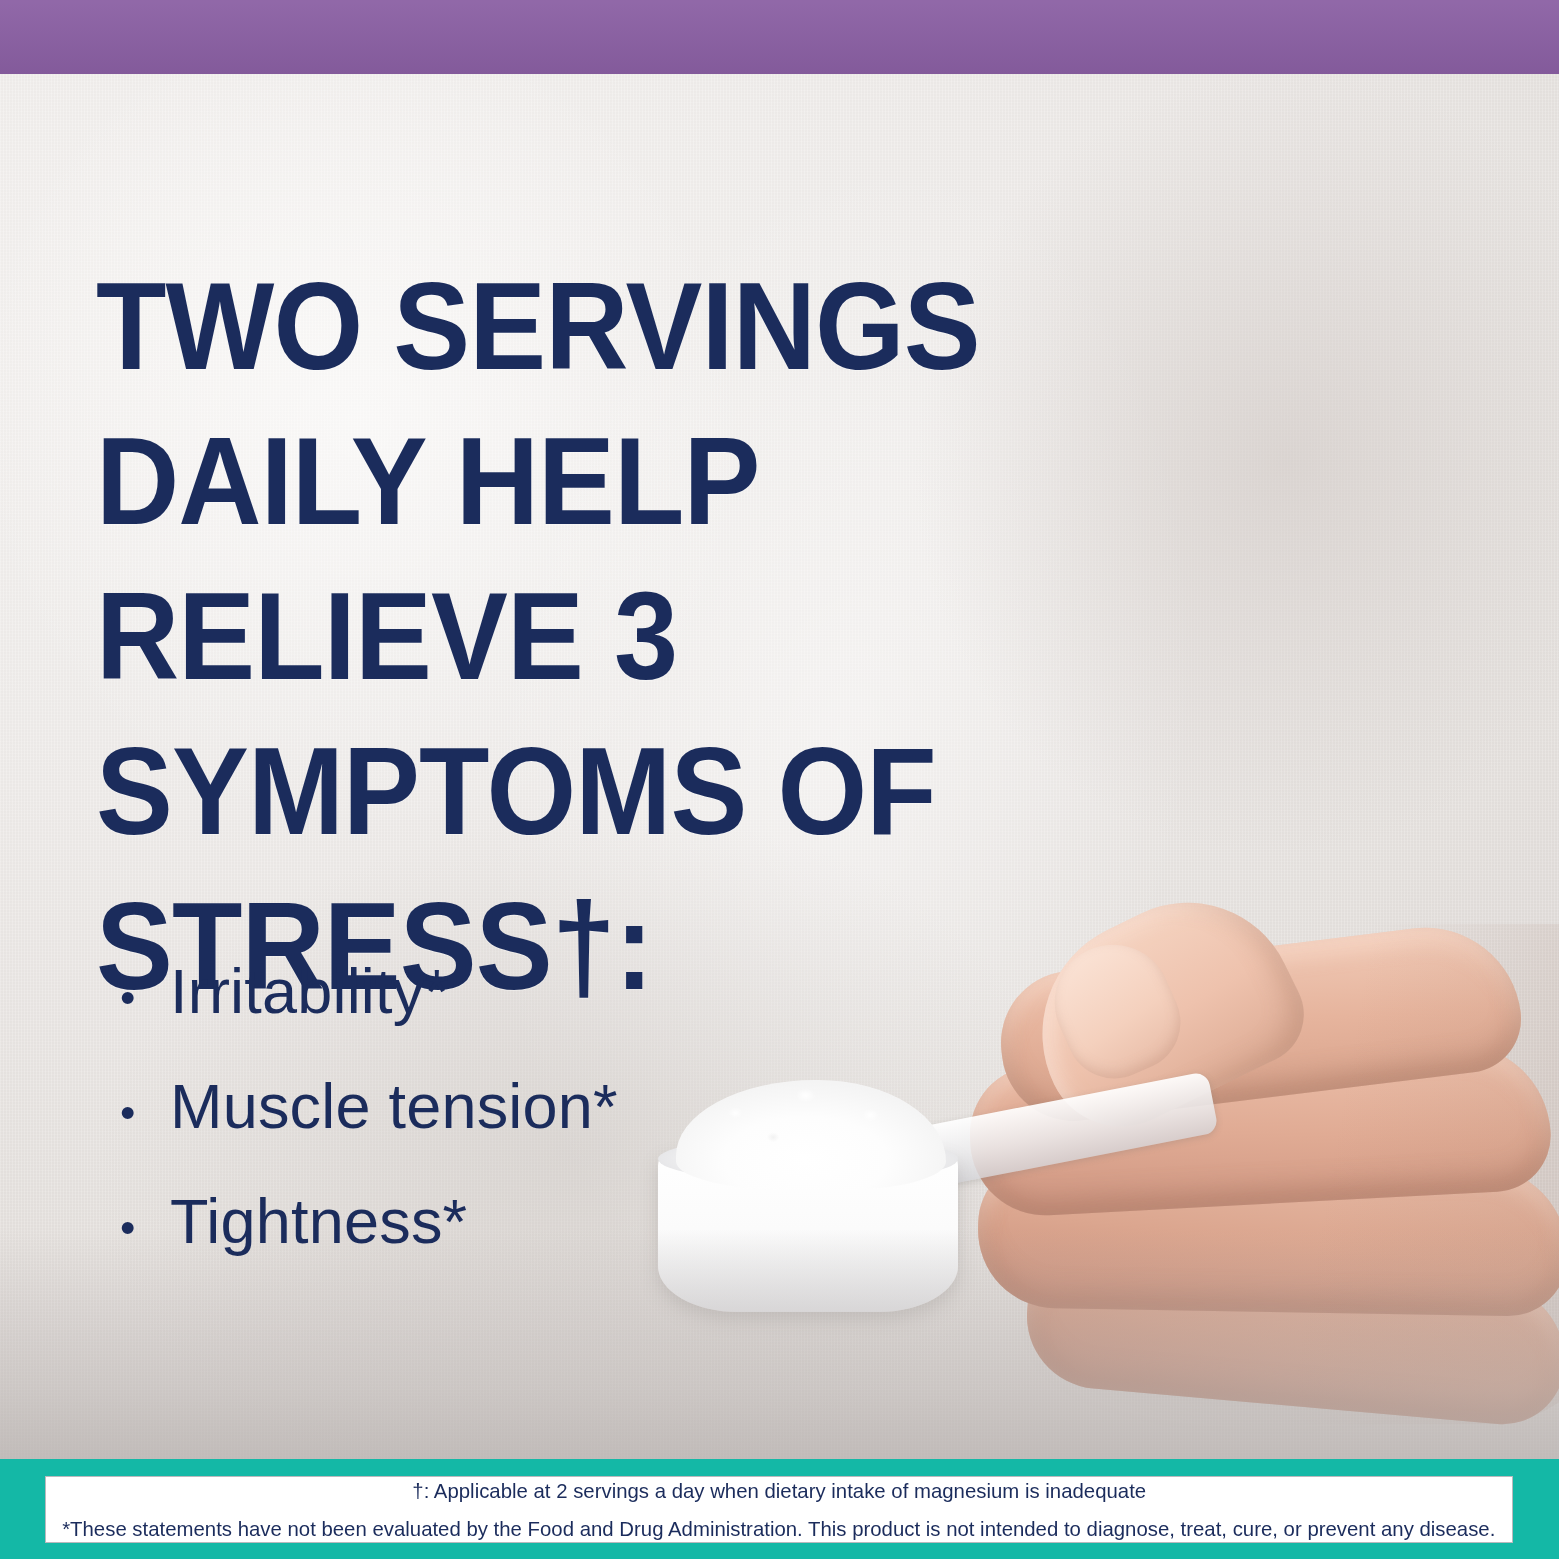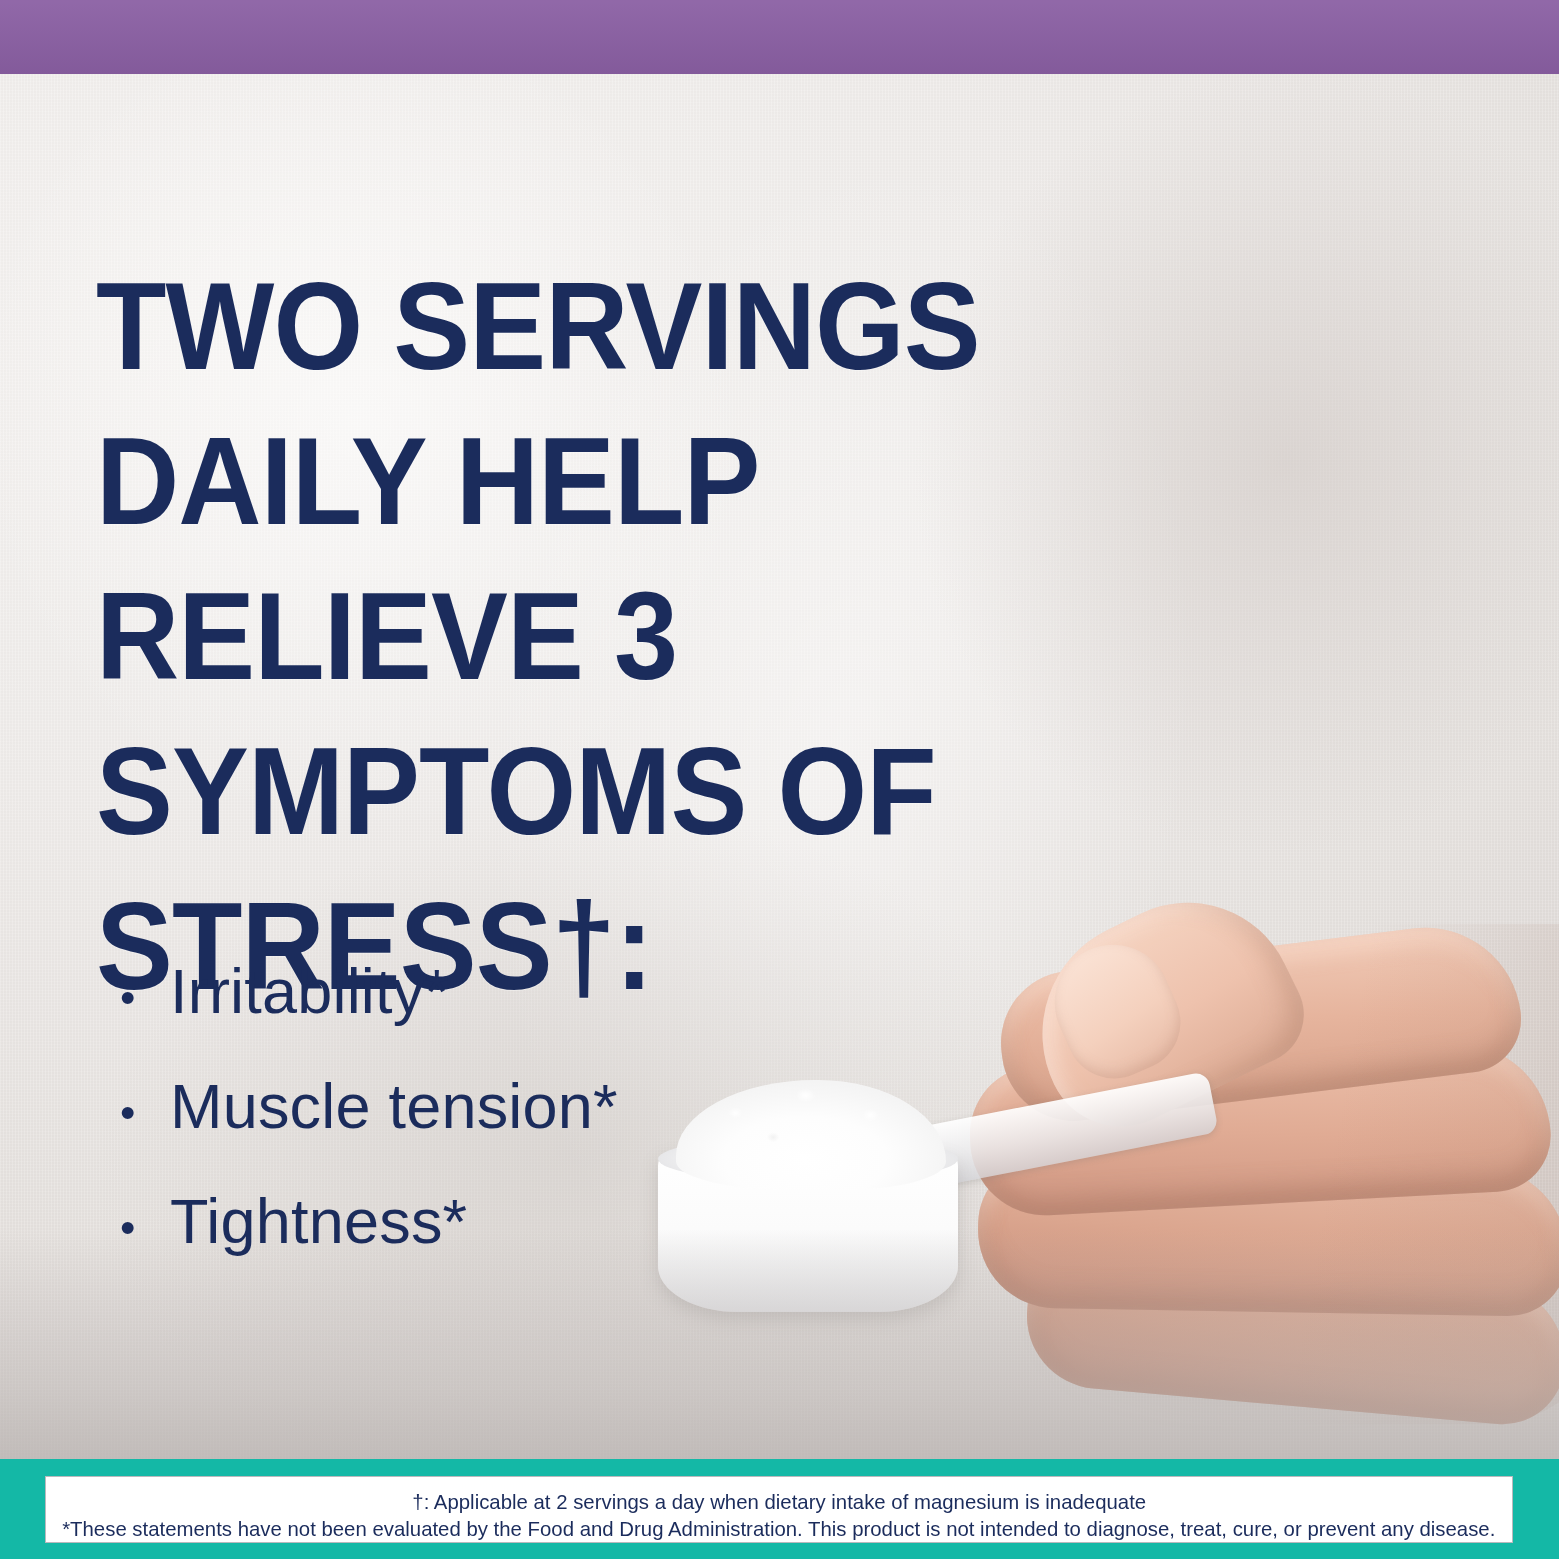--- a/index.html
+++ b/index.html
@@ -171,21 +171,21 @@
   .bullet-label{font-size:63px;letter-spacing:.2px;}
 
   
   .footer-box{
     position:absolute;left:45px;top:1476px;
     width:1468px;height:67px;
     border:1px solid #b9b9bd;
     background:#ffffff;
     box-sizing:border-box;
     display:flex;flex-direction:column;
-    align-items:center;justify-content:flex-end;
+    align-items:center;justify-content:space-between;
   }
   .footer-line{
     color:#1b2c5c;
     font-size:21px;
     line-height:27px;
     white-space:nowrap;
     transform:scaleX(.97);
   }
 </style>
 </head>

